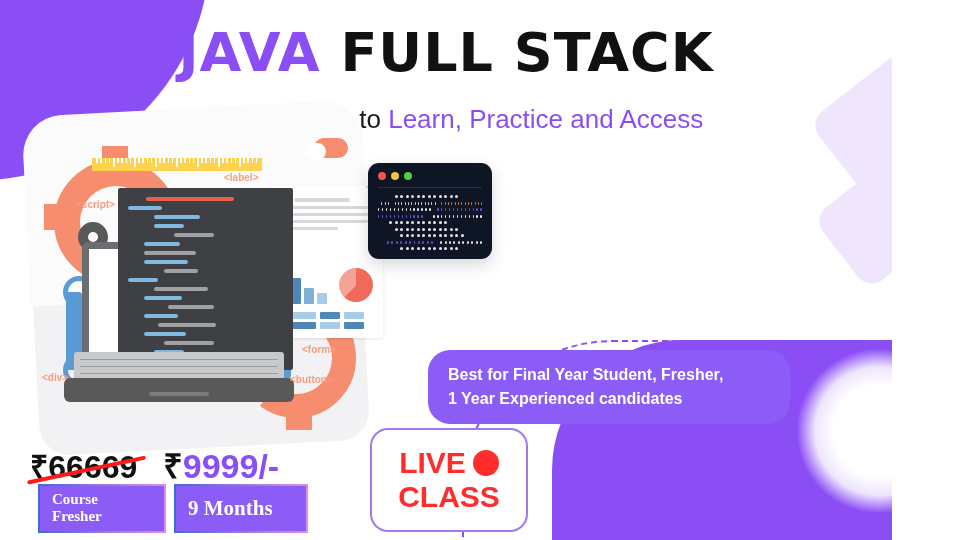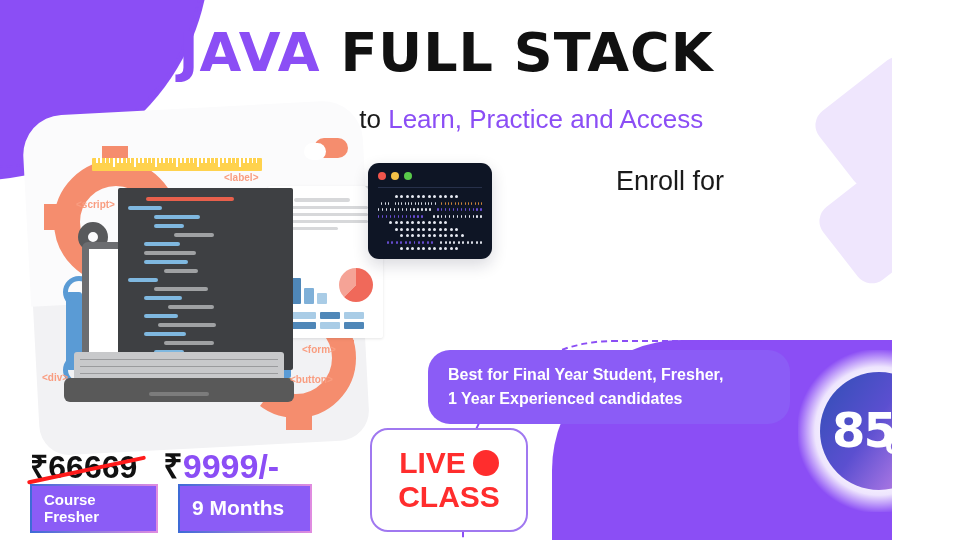--- a/index.html
+++ b/index.html
@@ -173,21 +173,21 @@
 
   
   .priceline { position:absolute; left:30px; top:442px; display:flex; align-items:baseline; }
   .oldprice { position:relative; font-size:32px; font-weight:bold; color:#111; }
   .oldprice .strike {
     position:absolute; left:-4px; right:-10px; top:55%; height:4px;
     background:#FF1A1A; transform:rotate(-12deg); border-radius:2px;
   }
   .newprice { margin-left:26px; font-size:34px; font-weight:bold; color:#8B4EF5; }
   .newprice .rs { color:#111; }
-  .duration { position:absolute; left:30px; top:484px; display:flex; gap:20px; }
+  .duration { position:absolute; left:38px; top:484px; display:flex; gap:8px;font-family:Liberation Serif, serif; }
   .dbox {
     background:#8B5CF6; color:#fff; font-weight:bold;
     border:2px solid; border-image:linear-gradient(90deg,#3E6BD6,#E08CE0) 1;
     display:flex; align-items:center; padding:5px 12px;
   }
   .dbox.a { font-size:15px; line-height:1.15; width:128px; }
   .dbox.b { font-size:21px; width:134px; justify-content:flex-start; }
 
   
   .live {
@@ -573,21 +573,20 @@
           <u style="background: rgb(230, 233, 242);"></u>
           <u style="background: rgb(230, 233, 242);"></u>
           <u style="background: rgb(230, 233, 242);"></u>
           <u style="background: rgb(230, 233, 242);"></u>
           <u style="background: rgb(230, 233, 242);"></u>
           <u style="background: rgb(230, 233, 242);"></u>
         </div>
       </div>
   </div>
 
-  <div class="enroll">Enroll for</div>
 
   <div class="bestbox">
     <div>Best for Final Year Student, Fresher,</div>
     <div>1 Year Experienced candidates</div>
   </div>
 
   <div class="priceline">
     <div class="oldprice">
       <span>₹66669</span>
       <span class="strike"></span>
@@ -609,19 +608,14 @@
 
   <div class="live">
     <div class="r1">
       <span>LIVE</span>
       <span class="dot"></span>
     </div>
     <div>CLASS</div>
   </div>
 
   <div class="badge-glow"></div>
-  <div class="badge">
-    <span class="num">85</span>
-    <span class="pct">%</span>
-    <span class="off">off</span>
-  </div>
 
 </div>
 
 </body></html>

